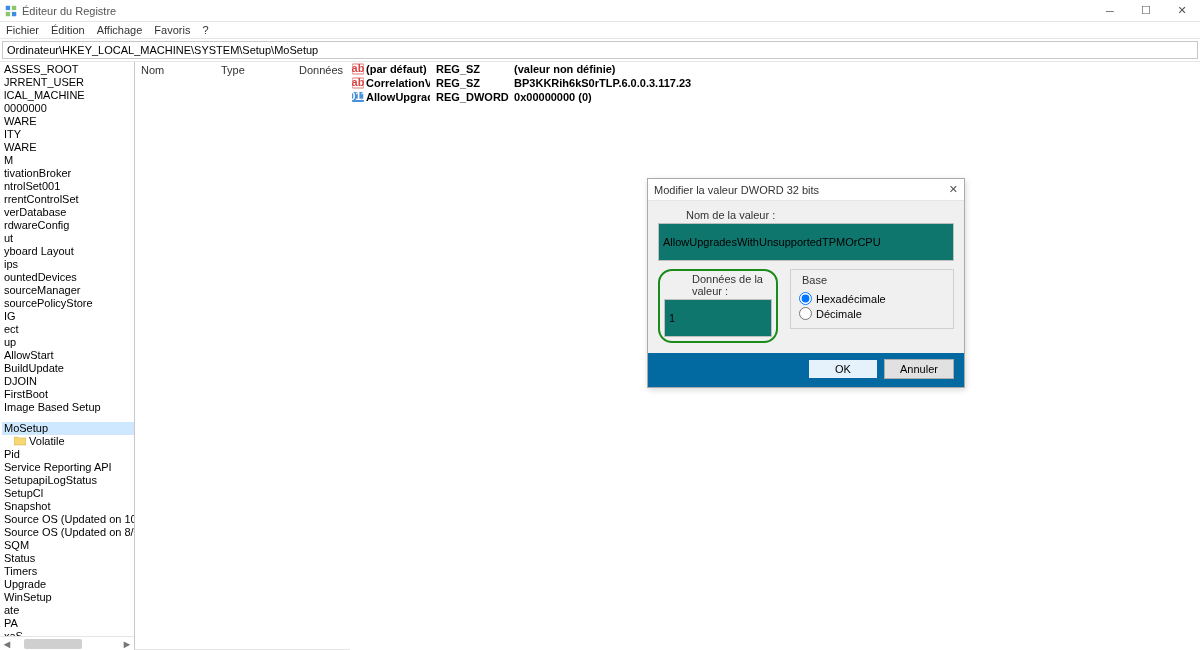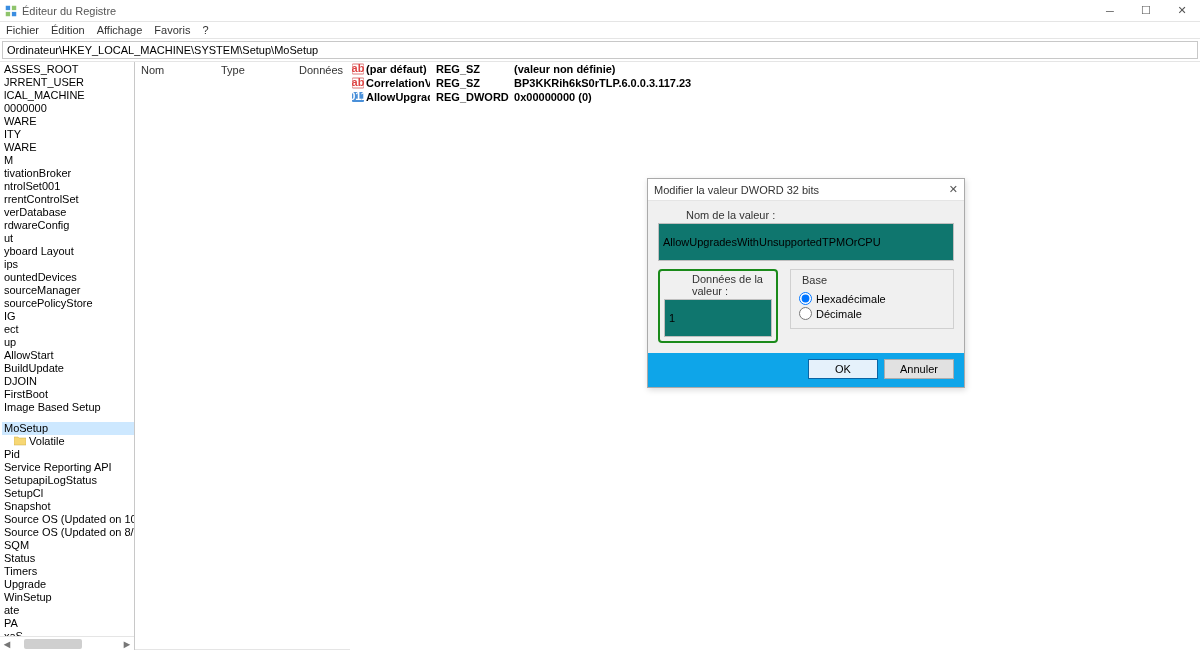--- a/index.html
+++ b/index.html
@@ -44,26 +44,26 @@
   .dialog { position: absolute; left: 647px; top: 178px; width: 318px; background: #fff; border: 1px solid #aaa; box-shadow: 1px 2px 6px rgba(0,0,0,0.15); }
   .dialog-title { display:flex; align-items:center; height: 22px; padding: 0 6px; border-bottom: 1px solid #e5e5e5; color:#333; }
   .dialog-title .spacer { flex:1; }
   .dialog-title .closex { width:26px; text-align:right; color:#555; }
   .dialog-body { padding: 8px 10px 10px 10px; background: #f0f0f0; }
   .lbl { color:#333; margin-bottom: 2px; padding-left: 28px; }
   .tfield { width:100%; border:1px solid #bfbfbf; background:#0f766e; padding:18px 4px; height:18px; }
   .row2 { display:flex; gap: 12px; margin-top:8px; }
   .col-left { flex:0 0 120px; }
   .col-right { flex:1; }
-  .highlight-box { border:2px solid #1a8a1a; border-radius:4px; padding:2px 4px 4px 4px; }
+  .highlight-box { border:2px solid #1a8a1a; border-radius:14px; padding:2px 4px 4px 4px; }
   .fieldset { border:1px solid #d0d0d0; padding:4px 8px 6px 8px; }
   .fieldset .legend { margin:-10px 0 4px 0; background:#f0f0f0; display:inline-block; padding:0 3px; color:#333; }
   .radio { display:flex; align-items:center; gap:4px; margin:2px 0; }
   .radio input { margin:0; }
-  .dlg-buttons { display:flex; justify-content:flex-end; gap:6px; padding:6px 10px 8px 0; background:#0ea5e9; }
+  .dlg-buttons { display:flex; justify-content:flex-end; gap:6px; padding:6px 10px 8px 0; background:#0369a1; }
   .btn { min-width:70px; height:20px; border:1px solid #adadad; background:#e1e1e1; }
   .btn.primary { border:1px solid #0a64a4; background:#e5f1fb; }
 </style>
 </head>
 <body>
 
 <div class="titlebar">
   <svg class="app-icon" viewBox="0 0 16 16">
       <rect x="2" y="2" width="5" height="5" fill="#3a8de0"></rect>
       <rect x="9" y="2" width="5" height="5" fill="#8fc46c"></rect>

